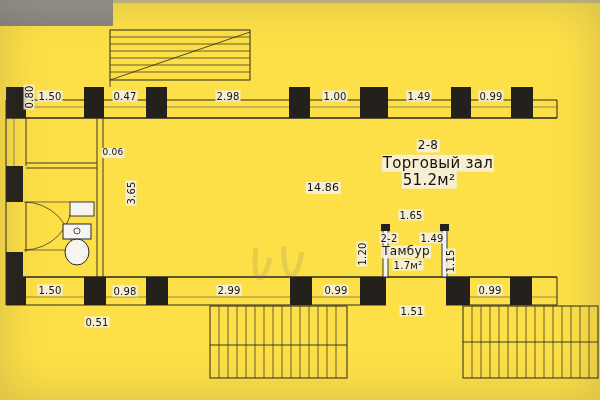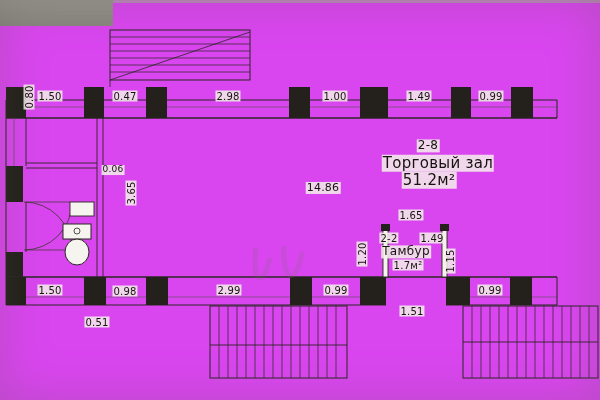--- a/index.html
+++ b/index.html
@@ -1,38 +1,38 @@
 <!DOCTYPE html>
 <html><head>
 <meta charset="utf-8">
 <style>
   * { margin:0; padding:0; box-sizing:border-box; }
   html,body { background:#e8e6e0; }
   #stage {
     position:relative; width:600px; height:400px; overflow:hidden;
-    background:#d946ef;
+    background:#fde047;
     font-family:"DejaVu Sans", sans-serif;
   }
   #stage::after {
     content:""; position:absolute; inset:0; pointer-events:none;
     box-shadow: inset 0 0 48px rgba(92,84,70,.26);
   }
   .topstrip { position:absolute; left:0; top:0; width:600px; height:3px; background:#aba89f; opacity:.65; }
   .corner   { position:absolute; left:0; top:0; width:113px; height:26px;
               background:linear-gradient(#96948f,#87857f); }
   svg.lines { position:absolute; left:0; top:0; }
   .dim, .rm {
     position:absolute; color:#16130e; white-space:nowrap;
     transform:translate(-50%,-50%);
     background:rgba(244,241,234,.85); padding:0 1px; line-height:1.1;
   }
   .dim { font-size:10px; letter-spacing:.2px; }
   .rm  { font-size:15px; letter-spacing:.3px; }
   .rot { transform:translate(-50%,-50%) rotate(-90deg); }
-  .small { font-size:9px;margin-top:17px; }
+  .small { font-size:9px; }
 </style>
 </head>
 <body>
 
 <div id="stage">
   <div class="topstrip"></div>
   <div class="corner"></div>
 
   <svg class="lines" width="600" height="400" viewBox="0 0 600 400">
 

